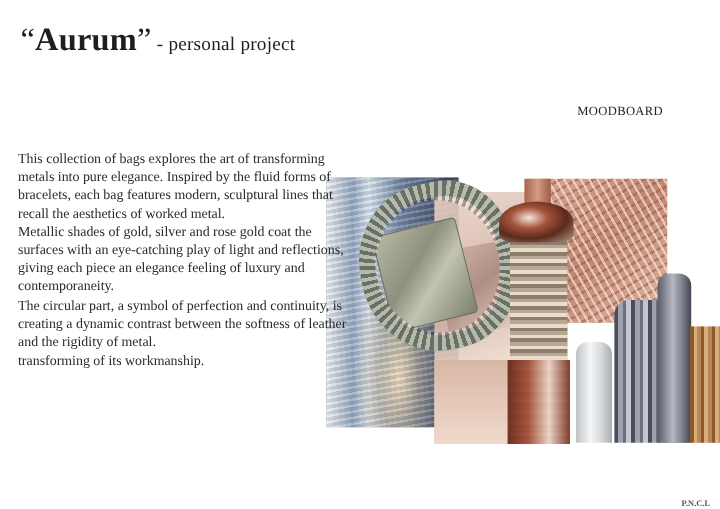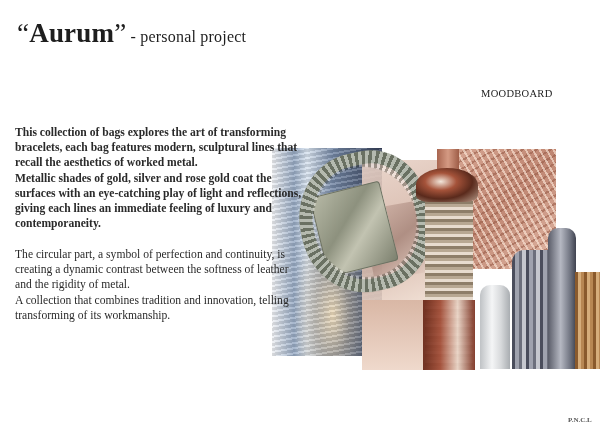--- a/index.html
+++ b/index.html
@@ -4,21 +4,21 @@
 <style>
   html, body { margin:0; padding:0; }
   body { width:600px; height:424px; background:#ffffff; position:relative; overflow:hidden;
          font-family: "Liberation Serif", "DejaVu Serif", serif; color:#222; }
   .title { position:absolute; left:17px; top:18px; font-size:27px; color:#1e1e1e; white-space:nowrap; letter-spacing:0.2px; }
   .title .main { font-weight:bold;margin-top:35px; }
   .title .sub { font-size:16px; }
   .moodboard { position:absolute; left:481px; top:88px; font-size:10.5px; letter-spacing:0.3px; color:#222;text-align:right; }
   .page-no { position:absolute; left:568px; top:416px; font-size:7px; color:#555;font-weight:bold; }
   .text { position:absolute; left:15px; width:312px; font-size:11.6px; line-height:15.2px; color:#2a2a2a; z-index:5; }
-  .p1 { top:125px;font-weight:bold; }
+  .p1 { top:125px; }
   .p2 { top:247px; }
   .text p { margin:0; }
 
   .img { position:absolute; }
   
   .img-water { left:272px; top:148px; width:110px; height:208px;
     background:
       radial-gradient(ellipse at 55% 80%, rgba(245,225,190,0.95) 0%, rgba(200,180,150,0.5) 20%, rgba(0,0,0,0) 45%),
       linear-gradient(90deg, rgba(255,255,255,0.9) 0%, rgba(170,190,215,0.7) 20%, rgba(230,240,250,0.9) 32%, rgba(120,140,170,0.8) 55%, rgba(50,60,85,0.95) 100%),
       #6a7a95; }
@@ -90,29 +90,29 @@
   <div class="img img-bolt-top"></div>
   <div class="img img-bolt-bottom"></div>
   <div class="img img-white-tube"></div>
   <div class="img img-silver-tube"></div>
   <div class="img img-silver-tube2"></div>
   <div class="img img-gold-tube"></div>
 </div>
 
 <div class="text p1">
   <p>This collection of  bags explores the art of  transforming</p>
+  <p>metals into pure elegance. Inspired by the fluid forms of</p>
   <p>bracelets, each bag features modern, sculptural lines that</p>
   <p>recall the aesthetics of  worked metal.</p>
   <p>Metallic shades of  gold, silver and rose gold coat the</p>
   <p>surfaces with an eye-catching play of  light and reflections,</p>
-  <p>giving each lines an immediate feeling of  luxury and</p>
+  <p>giving each piece an elegance feeling of  luxury and</p>
   <p>contemporaneity.</p>
 </div>
 
 <div class="text p2">
   <p>The circular part, a symbol of  perfection and continuity, is</p>
   <p>creating a dynamic contrast between the softness of  leather</p>
   <p>and the rigidity of  metal.</p>
-  <p>A collection that combines tradition and innovation, telling</p>
   <p>transforming of  its workmanship.</p>
 </div>
 
 <div class="page-no">P.N.C.L</div>
 
 </body></html>

